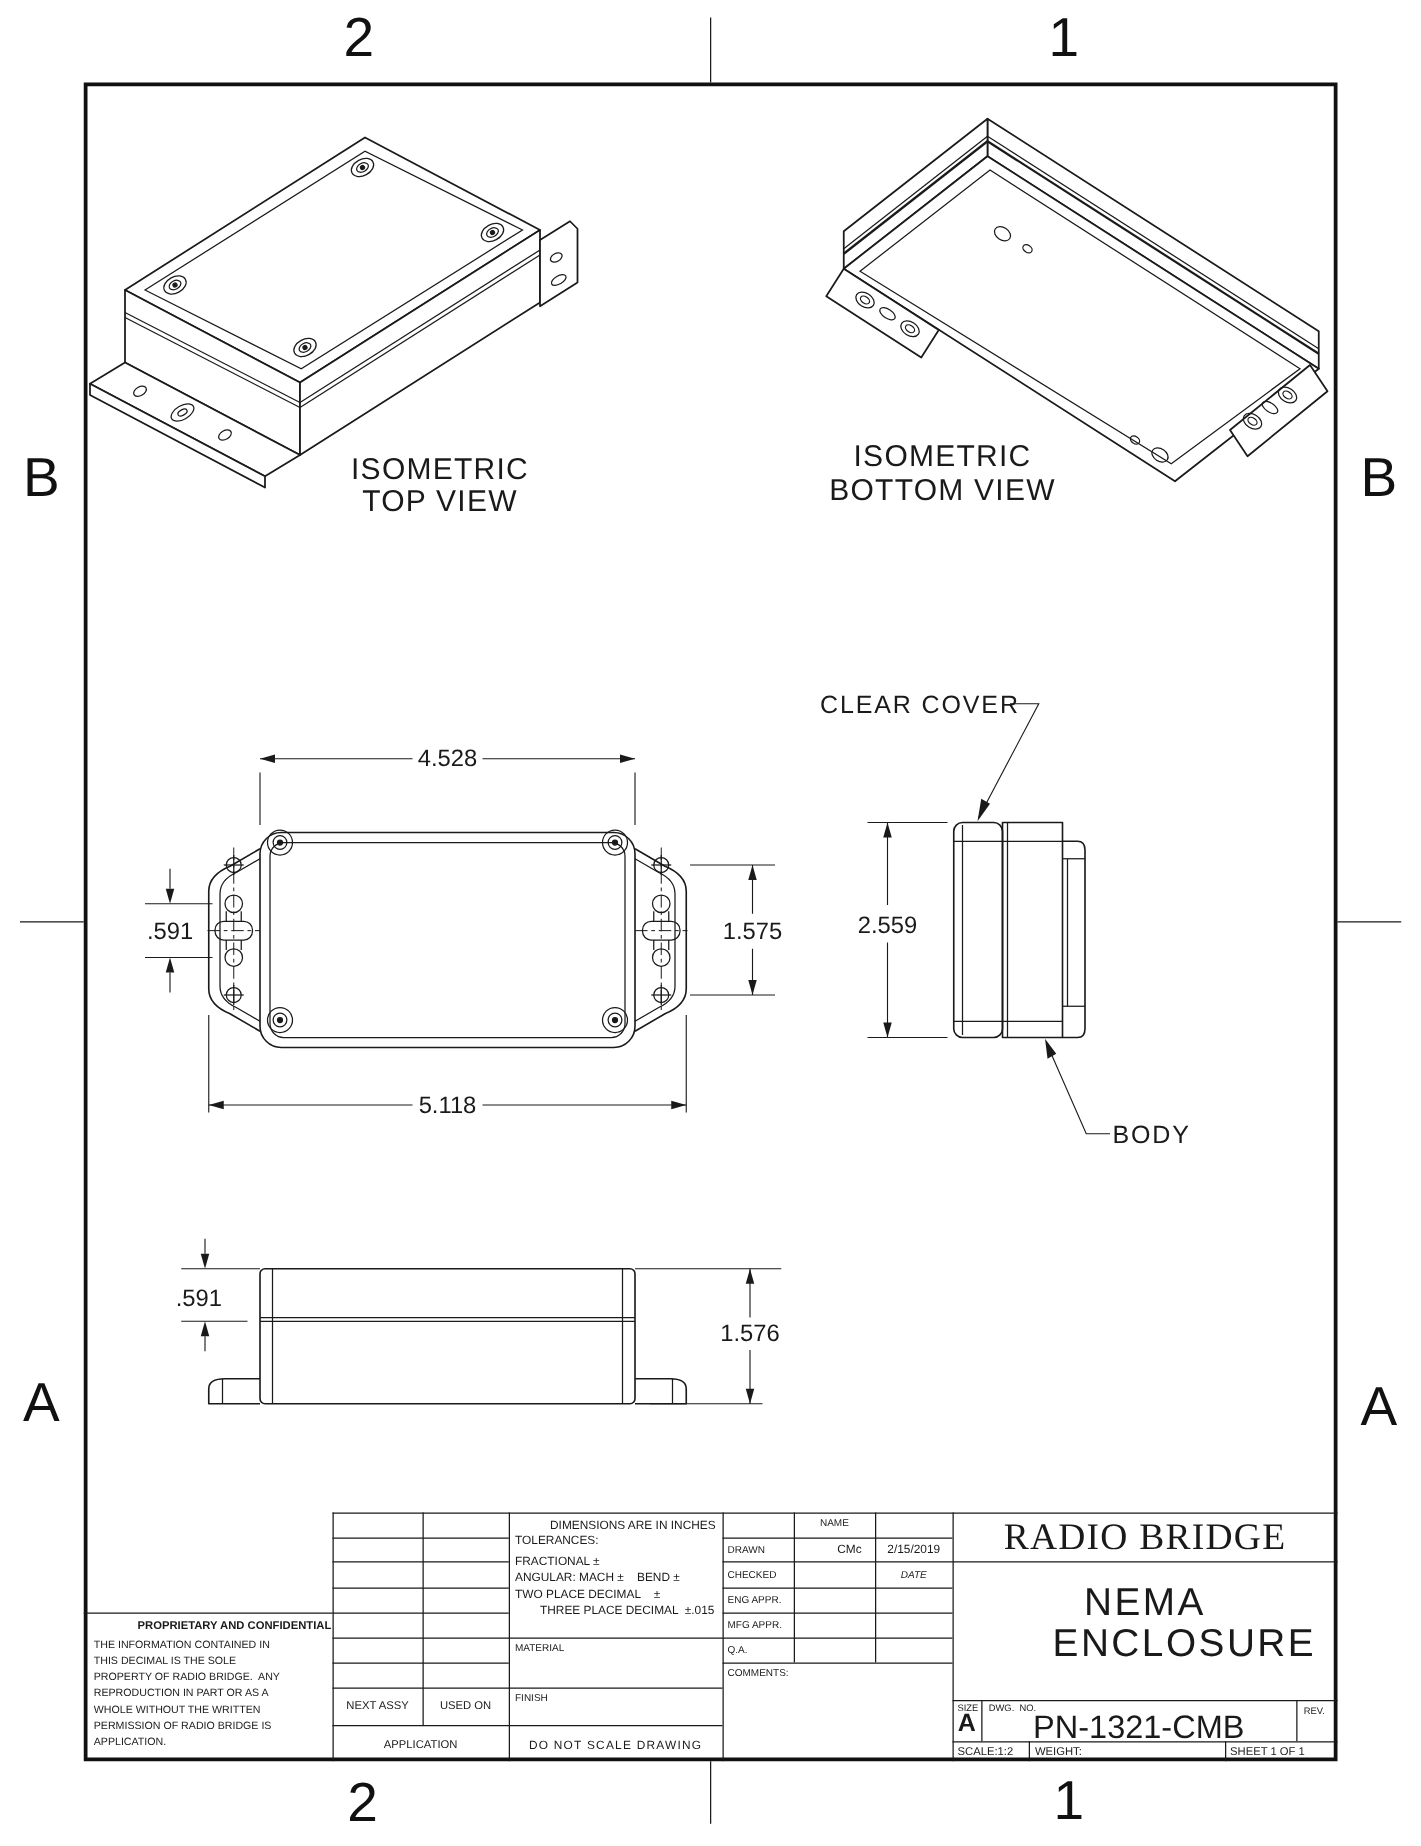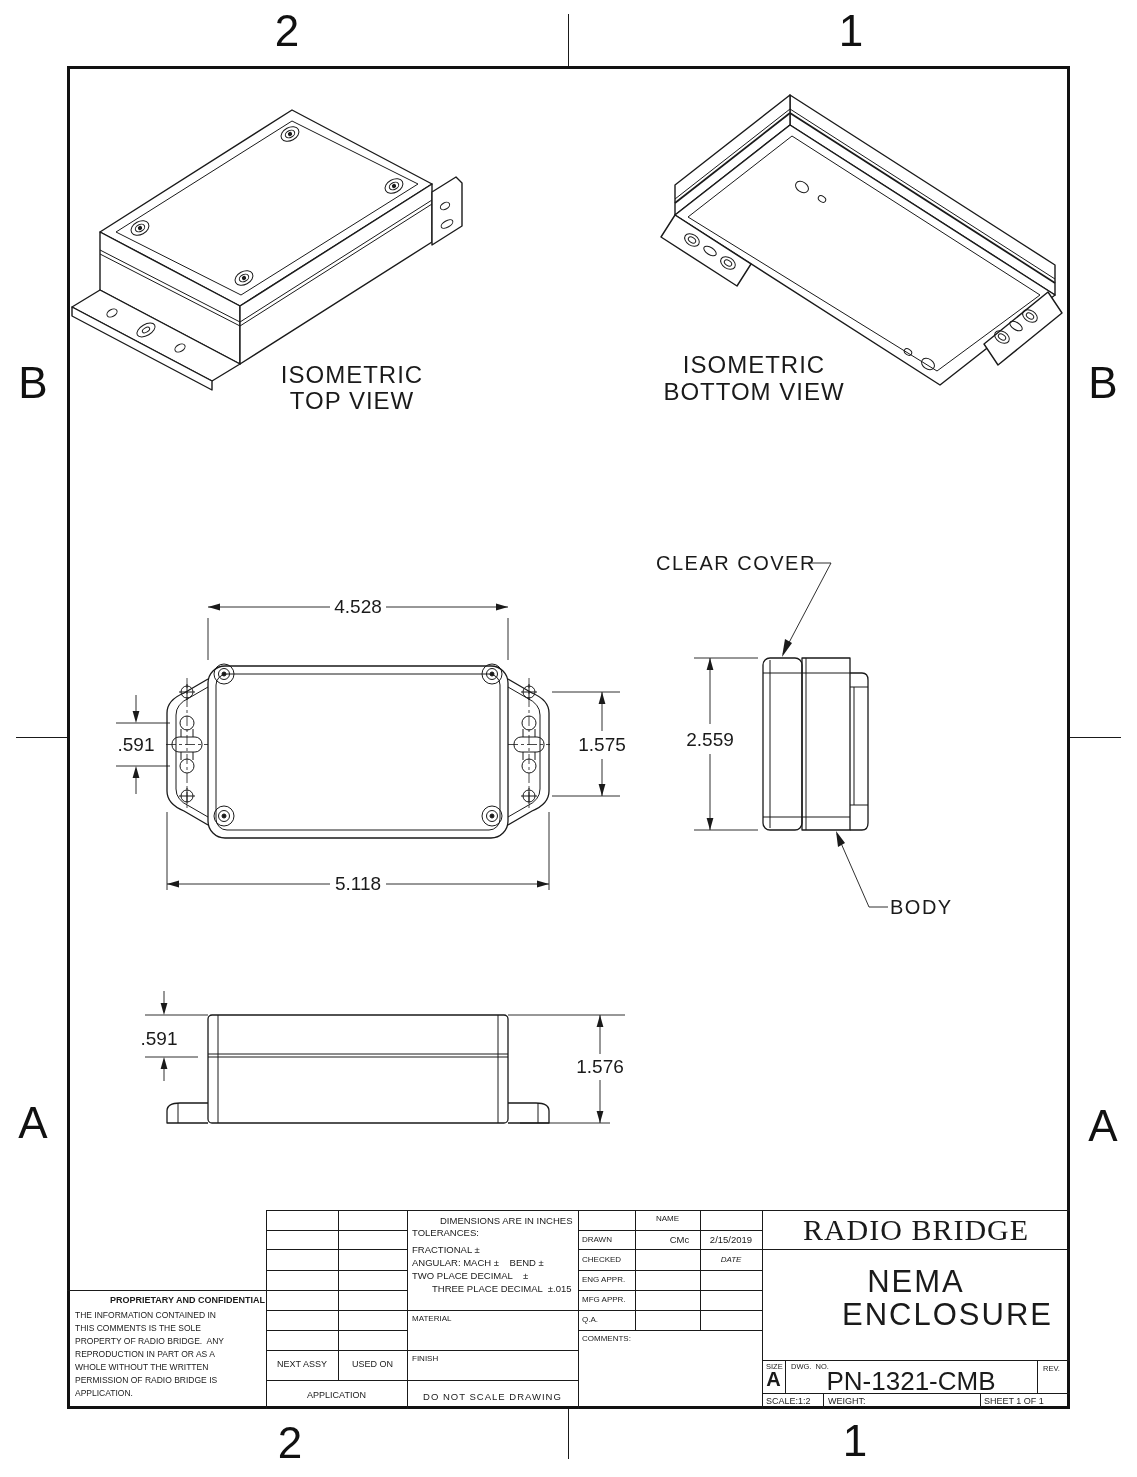--- a/index.html
+++ b/index.html
@@ -325,21 +325,21 @@
   <div class="ln" style="left:635px;top:1210px;width:1px;height:120px;"></div>
   <div class="ln" style="left:700px;top:1210px;width:1px;height:120px;"></div>
   <div class="ln" style="left:762px;top:1210px;width:1px;height:199px;"></div>
   <div class="ln" style="left:785px;top:1360px;width:1px;height:33px;"></div>
   <div class="ln" style="left:1037px;top:1360px;width:1px;height:33px;"></div>
   <div class="ln" style="left:823px;top:1393px;width:1px;height:16px;"></div>
   <div class="ln" style="left:980px;top:1393px;width:1px;height:16px;"></div>
 
   <div class="t" style="left:67px;top:1295px;width:199px;font-size:9px;font-weight:bold;text-align:left;margin-left:43px;">PROPRIETARY AND CONFIDENTIAL</div>
   <div class="t" style="left:75px;top:1310px;font-size:8.5px;">THE INFORMATION CONTAINED IN</div>
-  <div class="t" style="left:75px;top:1323px;font-size:8.5px;">THIS COMMENTS IS THE SOLE</div>
+  <div class="t" style="left:75px;top:1323px;font-size:8.5px;">THIS DECIMAL IS THE SOLE</div>
   <div class="t" style="left:75px;top:1336px;font-size:8.5px;">PROPERTY OF RADIO BRIDGE.  ANY</div>
   <div class="t" style="left:75px;top:1349px;font-size:8.5px;">REPRODUCTION IN PART OR AS A</div>
   <div class="t" style="left:75px;top:1362px;font-size:8.5px;">WHOLE WITHOUT THE WRITTEN</div>
   <div class="t" style="left:75px;top:1375px;font-size:8.5px;">PERMISSION OF RADIO BRIDGE IS</div>
   <div class="t" style="left:75px;top:1388px;font-size:8.5px;">APPLICATION.</div>
 
   <div class="t ctr" style="left:266px;top:1359px;width:72px;font-size:9px;">NEXT ASSY</div>
   <div class="t ctr" style="left:338px;top:1359px;width:69px;font-size:9px;">USED ON</div>
   <div class="t ctr" style="left:266px;top:1390px;width:141px;font-size:9px;">APPLICATION</div>
 

